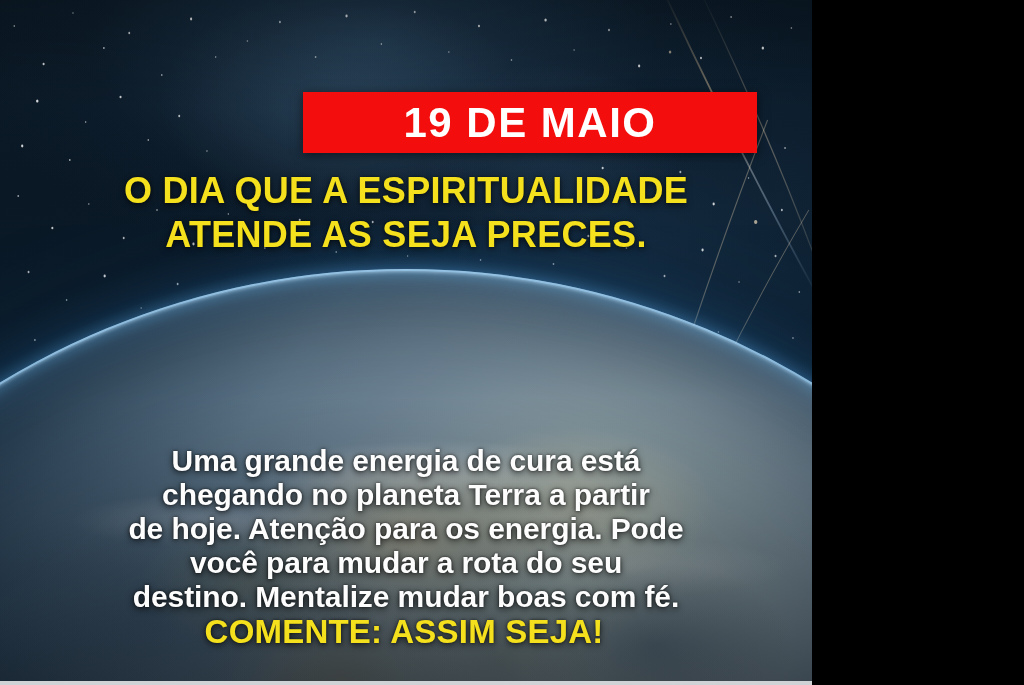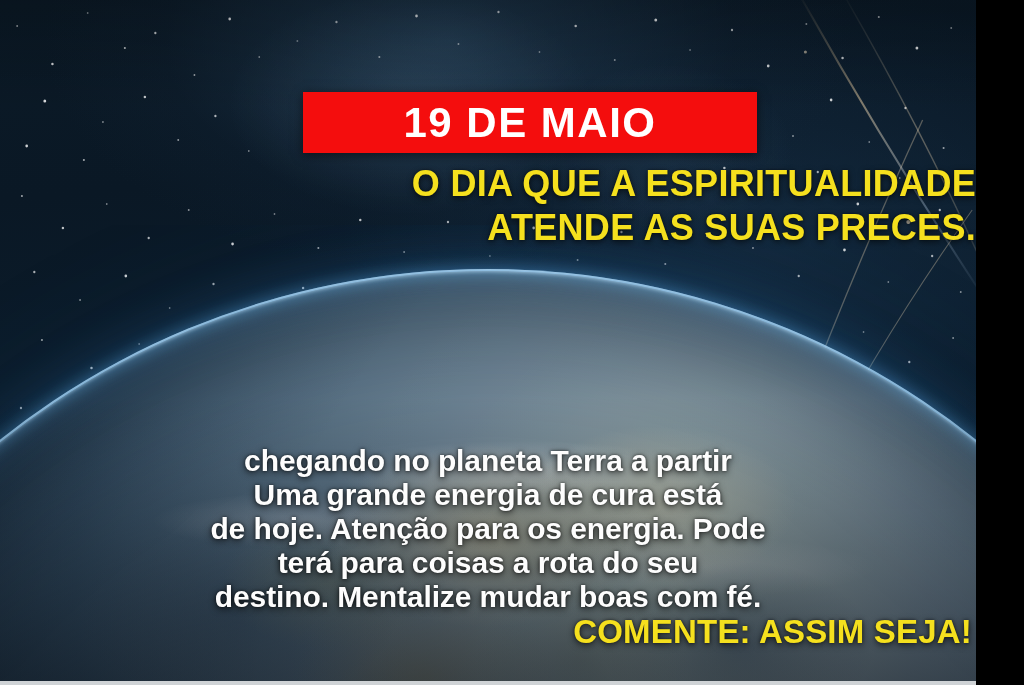--- a/index.html
+++ b/index.html
@@ -7,21 +7,21 @@
     margin: 0;
     padding: 0;
     background: #000;
   }
   body {
     font-family: "Liberation Sans", sans-serif;
   }
 
   .poster {
     position: relative;
-    width: 976px;
+    width: 812px;
     height: 685px;
     overflow: hidden;
     background: #404040;
   }
 
   
   .space-bg {
     position: absolute;
     inset: 0;
     background:
@@ -178,24 +178,24 @@
     font-size: 42px;
     font-weight: bold;
     letter-spacing: 1.5px;
     line-height: 1;
     white-space: nowrap;
     font-family: "Liberation Sans", sans-serif;
   }
 
   .headline {
     position: absolute;
-    top: 162px;
+    top: 169px;
     left: 0;
     right: 0;
-    text-align: right;
+    text-align: center;
     color: #f5e01e;
     font-size: 36px;
     font-weight: bold;
     line-height: 1.21;
     letter-spacing: 0.3px;
     text-shadow: 0 2px 6px rgba(0,0,0,0.65), 0 0 2px rgba(0,0,0,0.5);
     font-family: "Liberation Sans", sans-serif;
   }
   .headline-line { display: block; white-space: nowrap; }
 
@@ -213,21 +213,21 @@
     text-shadow: 0 2px 7px rgba(0,0,0,0.75), 0 0 3px rgba(0,0,0,0.6);
     font-family: "Liberation Sans", sans-serif;
   }
   .body-line { display: block; white-space: nowrap; }
 
   .cta {
     position: absolute;
     top: 615px;
     left: 0;
     right: 4px;
-    text-align: right;
+    text-align: center;
     color: #f5e01e;
     font-size: 33px;
     font-weight: bold;
     letter-spacing: 0.2px;
     line-height: 1;
     text-shadow: 0 2px 7px rgba(0,0,0,0.7), 0 0 3px rgba(0,0,0,0.55);
     font-family: "Liberation Sans", sans-serif;
   }
 
   .bottom-edge {
@@ -386,28 +386,28 @@
   <div class="vignette"></div>
 
   <div class="content">
 
     <div class="date-banner">
       <span class="date-banner-text">19 DE MAIO</span>
     </div>
 
     <div class="headline">
       <span class="headline-line">O DIA QUE A ESPIRITUALIDADE</span>
-      <span class="headline-line">ATENDE AS SUAS PRECES.</span>
+      <span class="headline-line">ATENDE AS SEJA PRECES.</span>
     </div>
 
     <div class="body-copy">
+      <span class="body-line">Uma grande energia de cura está</span>
       <span class="body-line">chegando no planeta Terra a partir</span>
-      <span class="body-line">Uma grande energia de cura está</span>
       <span class="body-line">de hoje. Atenção para os energia. Pode</span>
-      <span class="body-line">terá para coisas a rota do seu</span>
+      <span class="body-line">você para mudar a rota do seu</span>
       <span class="body-line">destino. Mentalize mudar boas com fé.</span>
     </div>
 
     <div class="cta">COMENTE: ASSIM SEJA!</div>
   </div>
 
   <div class="bottom-edge"></div>
 </div>
 
 </body></html>

